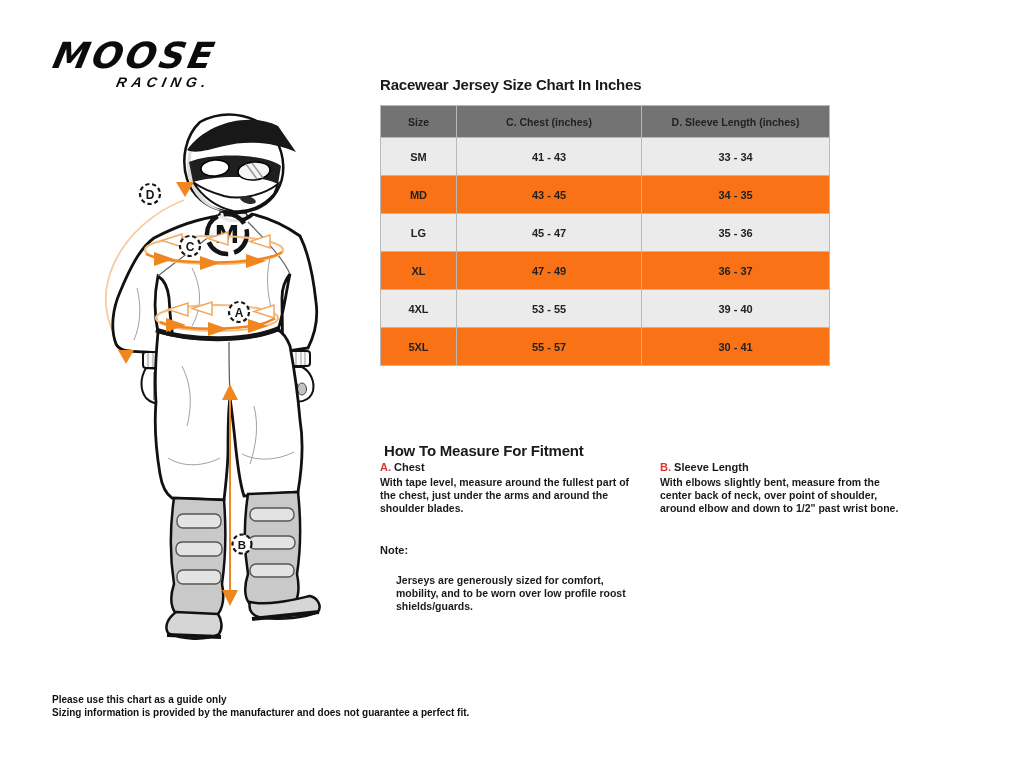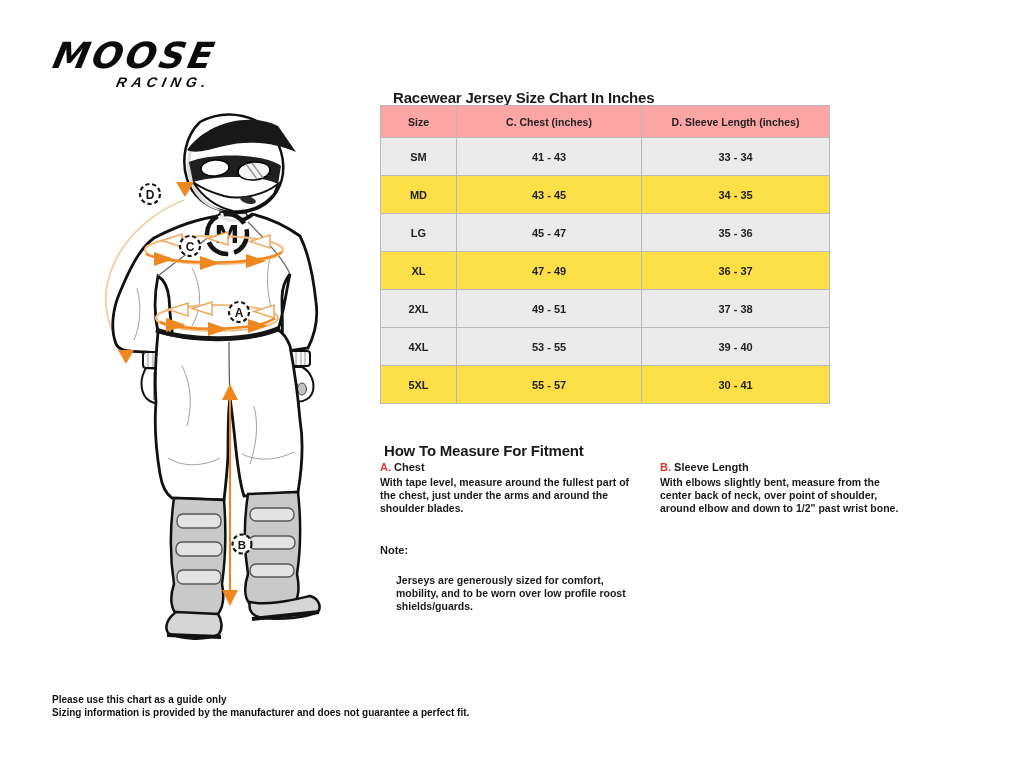--- a/index.html
+++ b/index.html
@@ -5,25 +5,25 @@
   html,body{margin:0;padding:0;}
   body{
     width:1024px;height:768px;position:relative;background:#ffffff;
     font-family:"Liberation Sans",sans-serif;color:#1a1a1a;overflow:hidden;
   }
   
   .brand{position:absolute;left:52px;top:38px;color:#0b0b0b;transform:skewX(-12deg);}
   .brand-top{font-size:36px;font-weight:bold;font-style:italic;letter-spacing:3px;line-height:1;font-family:"DejaVu Sans",sans-serif;}
   .brand-bottom{font-size:14px;font-weight:bold;font-style:italic;letter-spacing:5px;text-align:right;margin-top:0px;}
   
-  .chart-title{position:absolute;left:380px;top:76px;margin:13px;font-size:15px;font-weight:bold;letter-spacing:-0.2px;}
+  .chart-title{position:absolute;left:380px;top:76px;margin:0;font-size:15px;font-weight:bold;letter-spacing:-0.2px;}
   table.size{position:absolute;left:380px;top:105px;border-collapse:collapse;table-layout:fixed;width:449px;}
   table.size th,table.size td{border:1px solid #b9b9b9;text-align:center;vertical-align:middle;color:#222;}
-  table.size th{font-size:10.5px;font-weight:bold;height:29px;background:#fca5a5;}
-  table.size td{font-size:11px;font-weight:bold;height:35px;background:#fde047;}
+  table.size th{font-size:10.5px;font-weight:bold;height:29px;background:#737373;}
+  table.size td{font-size:11px;font-weight:bold;height:35px;background:#f97316;}
   table.size tr.alt td{background:#ebebeb;margin-left:14px;}
   
   .measure-heading{position:absolute;left:380px;top:438px;margin:4px;font-size:15px;font-weight:bold;letter-spacing:-0.2px;}
   .measure-col{position:absolute;top:461px;font-size:10.5px;font-weight:bold;line-height:1.25;}
   .measure-col .m-head{font-size:11px;margin:0 0 1px 0;}
   .measure-col p{margin:0;}
   .col-a{left:380px;width:262px;}
   .col-b{left:660px;width:252px;}
   .red{color:#d9372f;}
   .note{position:absolute;left:380px;top:528px;width:266px;font-size:10.5px;font-weight:bold;line-height:1.25;}
@@ -209,25 +209,20 @@
       <td>LG</td>
       <td>45 - 47</td>
       <td>35 - 36</td>
     </tr>
     <tr>
       <td>XL</td>
       <td>47 - 49</td>
       <td>36 - 37</td>
     </tr>
     <tr class="alt">
-      <td>2XL</td>
-      <td>49 - 51</td>
-      <td>37 - 38</td>
-    </tr>
-    <tr class="alt">
       <td>4XL</td>
       <td>53 - 55</td>
       <td>39 - 40</td>
     </tr>
     <tr>
       <td>5XL</td>
       <td>55 - 57</td>
       <td>30 - 41</td>
     </tr>
   </tbody>

